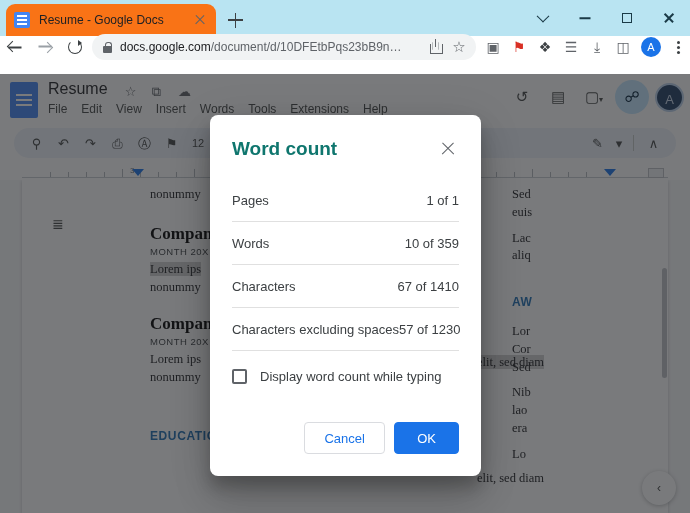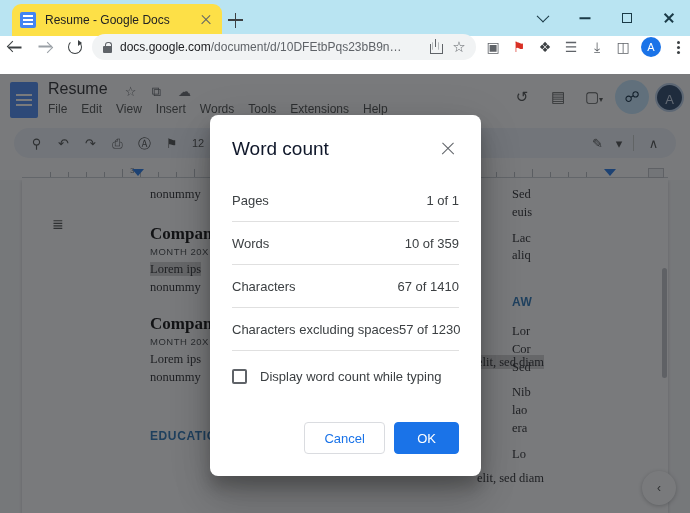--- a/index.html
+++ b/index.html
@@ -10,22 +10,22 @@
     background: #ffffff;
   }
   #app { position: relative; width: 690px; height: 513px; overflow: hidden; }
 
   
   .tabstrip {
     position: absolute; left: 0; top: 0; width: 690px; height: 36px;
     background: #b9e4f2;
   }
   .tab {
-    position: absolute; left: 12px; top: 4px; width: 210px; height: 32px;
-    background: #fde047;
+    position: absolute; left: 6px; top: 4px; width: 210px; height: 32px;
+    background: #f97316;
     border-radius: 9px 9px 0 0;
     display: flex; align-items: center; padding: 0 8px;
   }
   .tab-favicon {
     width: 16px; height: 16px; flex: 0 0 16px; margin-right: 9px;
     background: #4285f4; border-radius: 2px;
     position: relative;
   }
   .tab-favicon::before {
     content: ""; position: absolute; left: 3px; top: 3px; right: 3px; height: 2px;
@@ -266,21 +266,21 @@
   .dialog {
     position: absolute; left: 210px; top: 115px; width: 271px; height: 361px;
     background: #ffffff; border-radius: 8px;
     box-shadow: 0 11px 15px rgba(0,0,0,.20), 0 9px 46px rgba(0,0,0,.12), 0 24px 38px rgba(0,0,0,.14);
     padding: 0 22px;
   }
   .dlg-head {
     display: flex; align-items: flex-start; justify-content: space-between;
     padding-top: 22px; padding-bottom: 18px;
   }
-  .dlg-title { font-size: 19px; color: #0f172a; font-weight: 400; line-height: 24px; }
+  .dlg-title { font-size: 19px; color: #0f766e; font-weight: 700; line-height: 24px; }
   .dlg-close { width: 22px; height: 22px; position: relative; cursor: pointer; margin-top: 1px; }
   .dlg-close::before, .dlg-close::after {
     content: ""; position: absolute; left: 3px; top: 10px; width: 16px; height: 1.4px; background: #5f6368;
   }
   .dlg-close::before { transform: rotate(45deg); }
   .dlg-close::after  { transform: rotate(-45deg); }
 
   .stat-row {
     display: flex; align-items: center; justify-content: space-between;
     height: 43px; border-bottom: 1px solid #e0e0e0; font-size: 13px; color: #3c4043;

